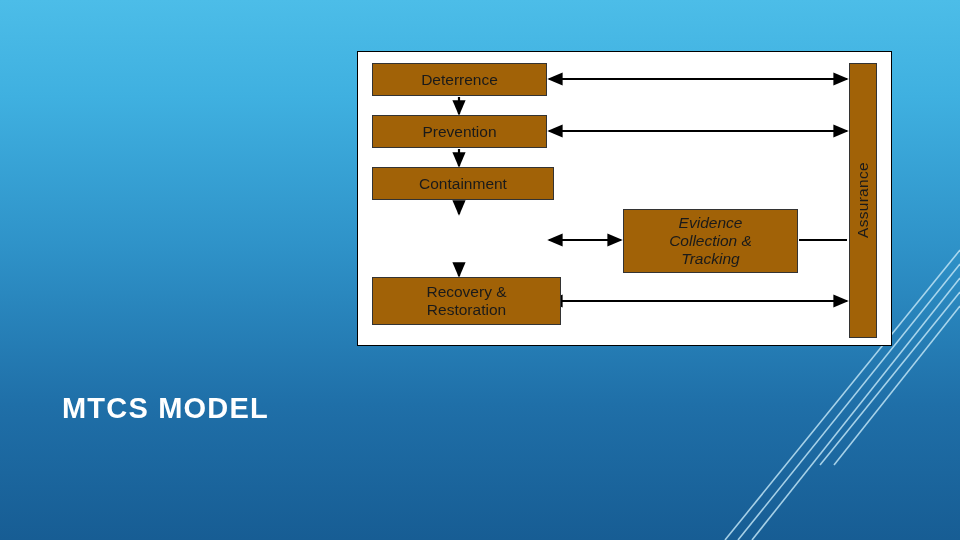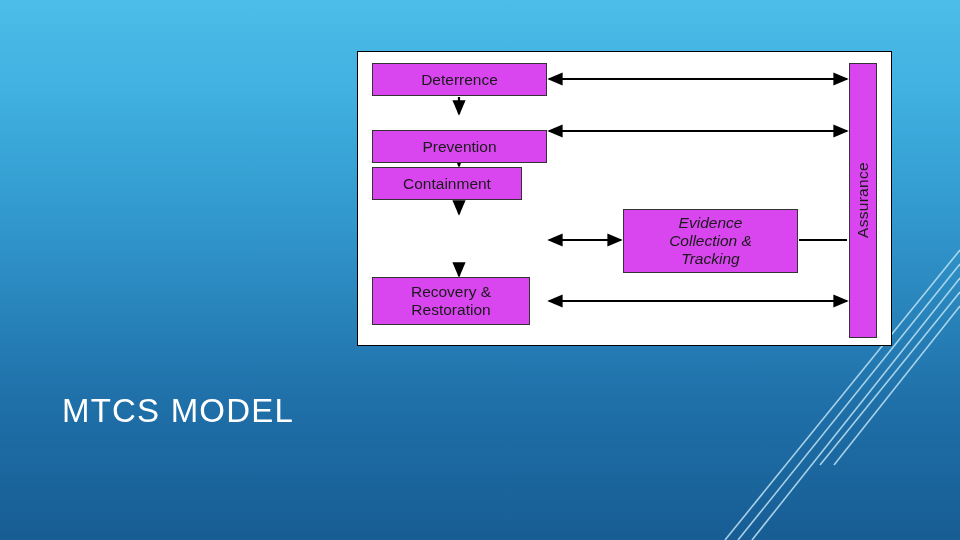--- a/index.html
+++ b/index.html
@@ -26,58 +26,58 @@
     bottom: 0;
     width: 320px;
     height: 320px;
     pointer-events: none;
   }
   
   #slide-title {
     position: absolute;
     left: 62px;
     top: 392px;
-    font-size: 33px;
+    font-size: 29px;
     letter-spacing: 1.2px;
     color: #ffffff;
-    font-weight: 400;
+    font-weight: 700;
     white-space: nowrap;
     text-align: right;
   }
   
   #diagram-panel {
     position: absolute;
     left: 357px;
     top: 51px;
     width: 535px;
     height: 295px;
     background: #ffffff;
     border: 1px solid #000000;
     box-sizing: border-box;
   }
   .node {
     position: absolute;
-    background: #d946ef;
+    background: #a16207;
     border: 1px solid #333333;
     box-sizing: border-box;
     color: #1a1a1a;
     display: flex;
     align-items: center;
     justify-content: center;
     text-align: center;
     font-size: 15.5px;
     line-height: 1.15;
     white-space: pre-line;
   }
   
   #node-deterrence   { left: 14px;  top: 11px;  width: 175px; height: 33px; }
-  #node-prevention   { left: 14px;  top: 63px;  width: 175px; height: 33px; margin-top: 15px; }
-  #node-containment  { left: 14px;  top: 115px; width: 150px; height: 33px; }
+  #node-prevention   { left: 14px;  top: 63px;  width: 175px; height: 33px; }
+  #node-containment  { left: 14px;  top: 115px; width: 182px; height: 33px; }
   #node-detection    { left: 14px;  top: 163px; width: 175px; height: 48px; }
-  #node-recovery     { left: 14px;  top: 225px; width: 158px; height: 48px; }
+  #node-recovery     { left: 14px;  top: 225px; width: 189px; height: 48px; }
   #node-evidence     { left: 265px; top: 157px; width: 175px; height: 64px; font-style: italic; }
   #node-assurance {
     left: 491px; top: 11px; width: 28px; height: 275px;
     writing-mode: vertical-rl;
     transform: rotate(180deg);
     font-size: 15.5px;
     letter-spacing: 0.3px;
   }
   .svg-layer {
     position: absolute;

